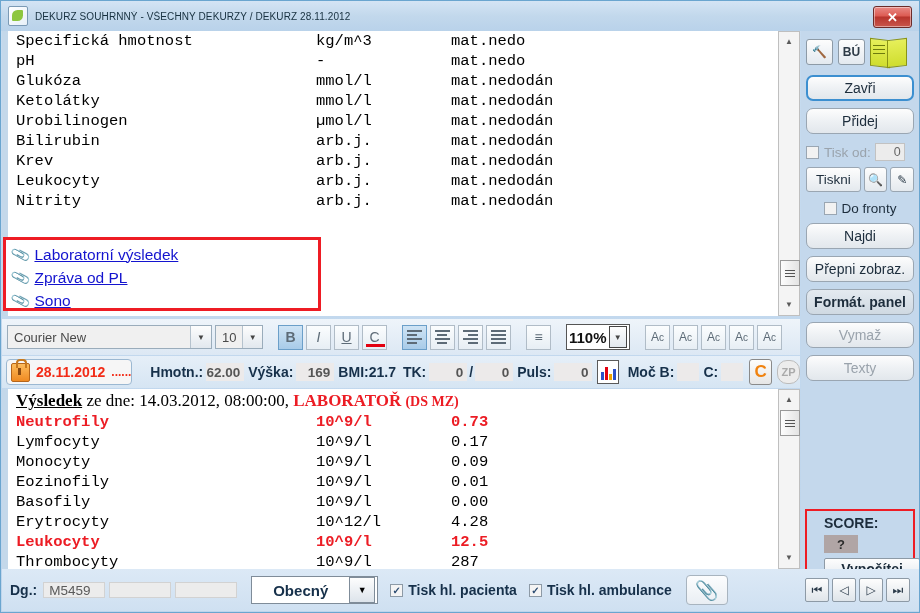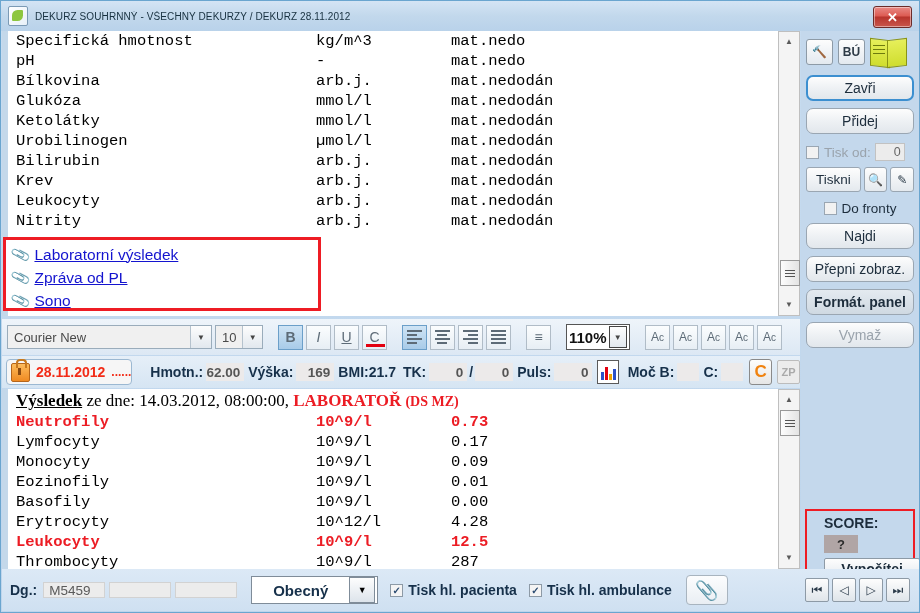--- a/index.html
+++ b/index.html
@@ -185,21 +185,21 @@
     margin: 0 5px; box-sizing:border-box;
   }
   #chartbtn i { display:block; width:3px; }
   #cbtn {
     width:26px; height:24px; border:1px solid #8a8a8a; border-radius:3px;
     background: linear-gradient(to bottom,#fdfdfd,#e6e6e6);
     display:flex; align-items:center; justify-content:center;
     color:#f0820f; font-weight:bold; font-size:17px; margin-left:6px;
   }
   #zpbtn {
-    width:26px; height:22px; border:1px solid #bcbcbc; border-radius:2px;
+    width:26px; height:22px; border:1px solid #bcbcbc; border-radius:10px;
     background:#ececec; display:flex; align-items:center; justify-content:center;
     color:#aaa; font-size:11px; font-weight:bold; margin-left:5px;
   }
 
   
   #lower-pane {
     position: absolute; left: 1px; top: 388px; width: 775px; height: 180px;
     background: #ffffff; overflow: hidden; border-left: 6px solid #c4d8ea;
   }
   #result-head {
@@ -348,21 +348,20 @@
   <div id="titlebar">
     <div id="app-icon"></div>
     <div id="title-text">DEKURZ SOUHRNNÝ - VŠECHNY DEKURZY / DEKURZ 28.11.2012</div>
     <div id="close-btn">✕</div>
   </div>
 
   <div id="upper-pane">
     <div id="upper-rows">
         <div class="txtline"><span class="col-name">Specifická hmotnost</span><span class="col-unit">kg/m^3</span><span class="col-val">mat.nedo</span></div>
         <div class="txtline"><span class="col-name">pH</span><span class="col-unit">-</span><span class="col-val">mat.nedo</span></div>
-        <div class="txtline"><span class="col-name">Bílkovina</span><span class="col-unit">arb.j.</span><span class="col-val">mat.nedodán</span></div>
         <div class="txtline"><span class="col-name">Glukóza</span><span class="col-unit">mmol/l</span><span class="col-val">mat.nedodán</span></div>
         <div class="txtline"><span class="col-name">Ketolátky</span><span class="col-unit">mmol/l</span><span class="col-val">mat.nedodán</span></div>
         <div class="txtline"><span class="col-name">Urobilinogen</span><span class="col-unit">µmol/l</span><span class="col-val">mat.nedodán</span></div>
         <div class="txtline"><span class="col-name">Bilirubin</span><span class="col-unit">arb.j.</span><span class="col-val">mat.nedodán</span></div>
         <div class="txtline"><span class="col-name">Krev</span><span class="col-unit">arb.j.</span><span class="col-val">mat.nedodán</span></div>
         <div class="txtline"><span class="col-name">Leukocyty</span><span class="col-unit">arb.j.</span><span class="col-val">mat.nedodán</span></div>
         <div class="txtline"><span class="col-name">Nitrity</span><span class="col-unit">arb.j.</span><span class="col-val">mat.nedodán</span></div>
       </div>
   </div>
 
@@ -569,20 +568,23 @@
     </div>
     <div class="sbtn">
       <span>Přepni zobraz.</span>
     </div>
     <div class="sbtn dark">
       <span>Formát. panel</span>
     </div>
     <div class="sbtn disabled">
       <span>Vymaž</span>
     </div>
+    <div class="sbtn disabled">
+      <span>Texty</span>
+    </div>
 
     <div id="score-box">
       <div id="score-lbl">SCORE:</div>
       <div id="score-val">?</div>
       <div id="score-btn">Vypočítej</div>
     </div>
   </div>
 
   <div id="bottombar">
     <span id="dg-lbl">Dg.:</span>

